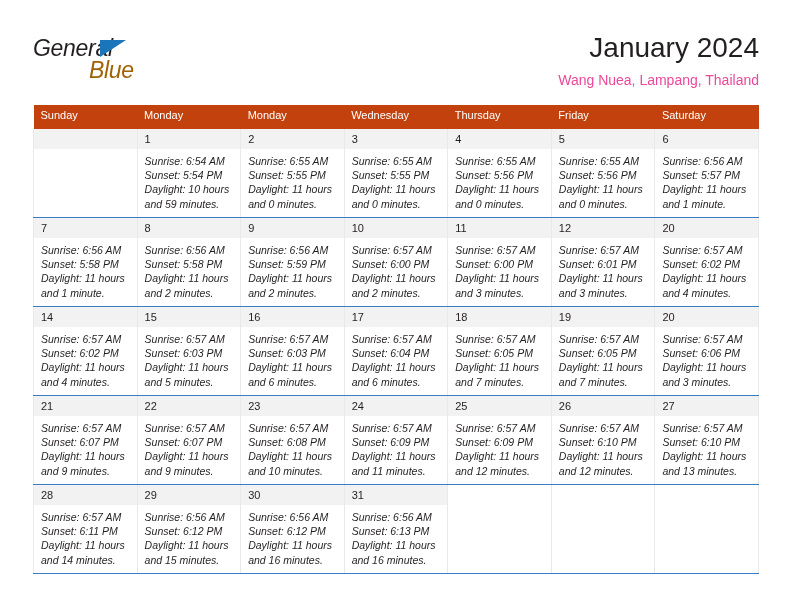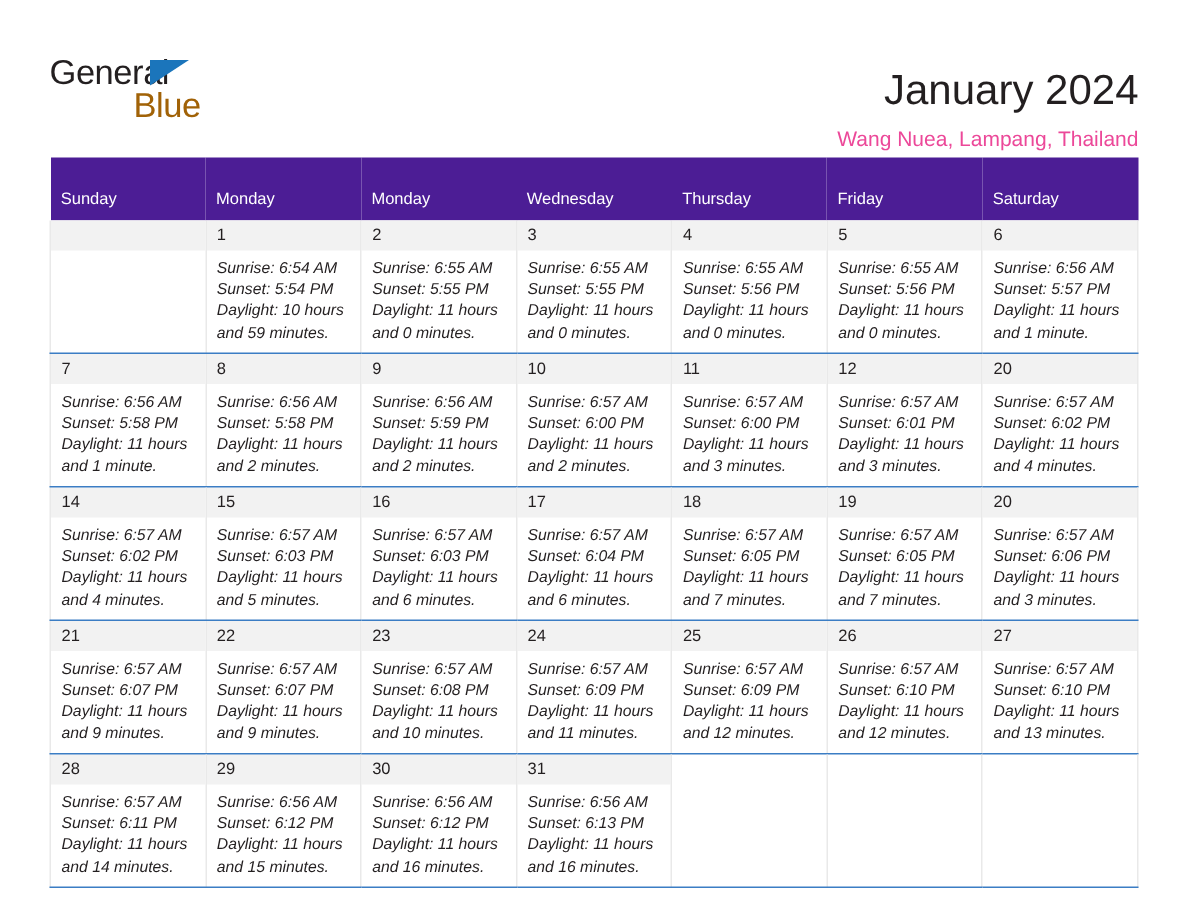--- a/index.html
+++ b/index.html
@@ -28,20 +28,21 @@
     top: 27px;
     width: 726px;
     height: 72px;
   }
   .logo {
     position: absolute;
     left: 0;
     top: 8px;
     width: 210px;
     height: 56px;
+    font-style: italic;
   }
   .logo-general {
     position: absolute;
     left: 0;
     top: 0;
     font-size: 23px;
     letter-spacing: -0.3px;
     color: #231f20;
     line-height: 26px;
   }
@@ -59,21 +60,21 @@
     left: 56px;
     top: 22px;
     font-size: 23px;
     letter-spacing: -0.3px;
     color: #a16207;
     line-height: 26px;
   }
   .title-block {
     position: absolute;
     right: 0;
-    top: 16px;
+    top: 4px;
     text-align: right;
   }
   .cal-title {
     font-size: 28px;
     line-height: 34px;
     color: #231f20;
     font-weight: normal;
     white-space: nowrap;
   }
   .cal-subtitle {
@@ -87,26 +88,26 @@
   
   .calendar {
     position: absolute;
     left: 33px;
     top: 105px;
     width: 726px;
     border-collapse: collapse;
     table-layout: fixed;
   }
   .calendar th {
-    background: #4c1d95;
+    background: #c2410c;
     color: #ffffff;
     font-size: 11px;
     font-weight: normal;
     text-align: left;
-    padding: 19px 0 5px 7px;
+    padding: 1px 0 5px 7px;
     height: 18px;
     border: none;
   }
   .calendar td {
     vertical-align: top;
     padding: 0;
     border-left: 1px solid #e9e9e9;
     border-right: 1px solid #e9e9e9;
     border-bottom: 1px solid #3b7dc4;
     height: 88px;

